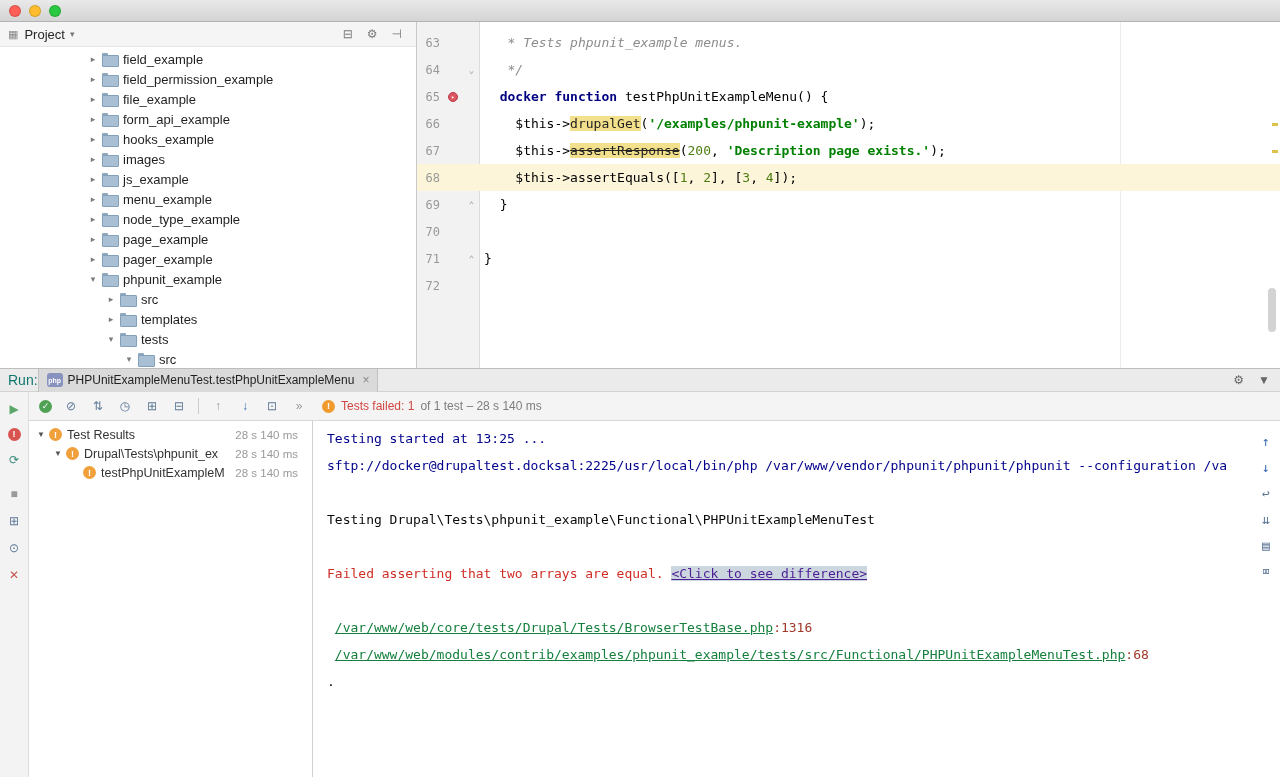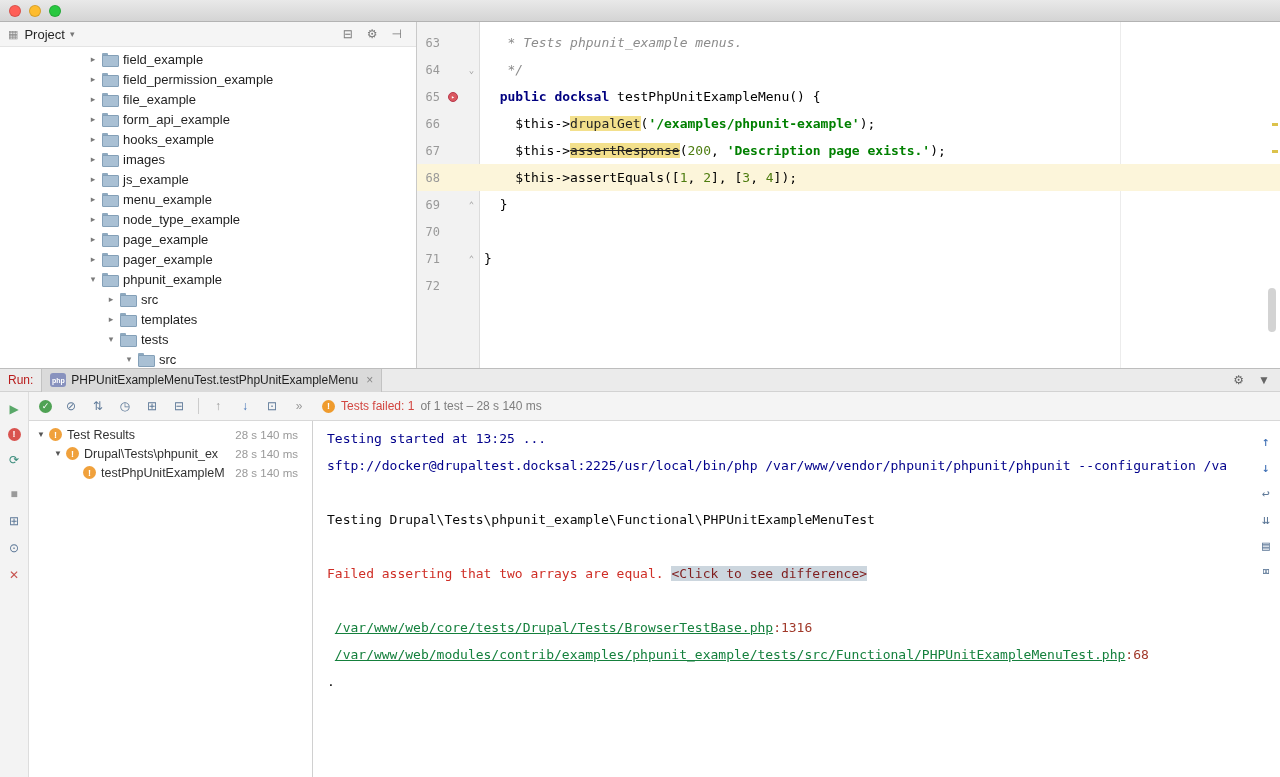--- a/index.html
+++ b/index.html
@@ -51,21 +51,21 @@
 .tok-str{color:#008000;font-weight:bold}
 .tok-num{color:#4d7c0f}
 .tok-warn{background:#f3e08c}
 .tok-warnstrike{background:#f3e08c;text-decoration:line-through}
 .ed-thumb{position:absolute;right:4px;top:266px;width:8px;height:44px;background:rgba(130,130,130,.35);border-radius:4px}
 .stripe-warn{position:absolute;right:2px;width:6px;height:3px;background:#dcc24b}
 
 
 .runpanel{position:absolute;left:0;top:368px;right:0;bottom:0;border-top:1px solid #bdbdbd;background:#fff;display:flex;flex-direction:column}
 .rp-tabbar{height:23px;background:#ebebeb;border-bottom:1px solid #d2d2d2;display:flex;align-items:center;flex:none;padding-left:8px}
-.rp-runlabel{font-size:12px;color:#b91c1c;margin-right:8px}
+.rp-runlabel{font-size:14px;color:#0f766e;margin-right:0}
 .rp-tab{height:23px;display:flex;align-items:center;gap:5px;padding:0 8px;background:#dadada;border-left:1px solid #c2c2c2;border-right:1px solid #c2c2c2;font-size:12px;color:#1f1f1f}
 .php-badge{width:16px;height:14px;background:#8892be;border-radius:3px;color:#fff;font-size:7px;display:flex;align-items:center;justify-content:center;font-weight:bold;flex:none}
 .rp-tab-close{color:#888;font-size:12px;margin-left:3px}
 .rp-tabbar-right{margin-left:auto;display:flex;gap:14px;padding-right:10px}
 .rp-tabbar-right .icbtn{color:#666;font-size:12px}
 .rp-content{flex:1;display:flex;min-height:0}
 .rp-strip{width:29px;flex:none;background:#f3f3f3;border-right:1px solid #ddd;display:flex;flex-direction:column;align-items:center;padding-top:9px;gap:11px}
 .rp-strip .icbtn{width:16px;height:16px;display:flex;align-items:center;justify-content:center;font-size:12px}
 .rp-strip .icbtn:nth-child(4){margin-top:7px}
 .rp-right{flex:1;display:flex;flex-direction:column;min-width:0}
@@ -90,21 +90,21 @@
 .chev2{width:16px;text-align:center;color:#555;font-size:8px;flex:none}
 .failball{width:13px;height:13px;border-radius:50%;background:#f0a13c;color:#fff;font-weight:bold;font-size:9px;display:flex;align-items:center;justify-content:center;flex:none;margin-right:5px}
 .ttlabel{overflow:hidden;text-overflow:clip;min-width:0}
 .tt-time{margin-left:auto;color:#9a9a9a;font-size:11.5px;padding:0 14px 0 8px;flex:none}
 .rp-console{flex:1;position:relative;overflow:hidden;padding:4px 0 0 14px;font-family:"DejaVu Sans Mono",monospace;font-size:13px;background:#fff}
 .cline{height:27px;line-height:27px;white-space:pre;overflow:hidden}
 .c-sys{color:#00008b}
 .c-plain{color:#0a0a0a}
 .c-err{color:#cf2e26}
 .c-link{color:#15803d;text-decoration:underline}
-.c-linkhl{color:#7f1d1d;background:#ccd6de}
+.c-linkhl{color:#4c1d95;text-decoration:underline;background:#ccd6de}
 .c-lineno{color:#a1392a}
 .console-strip{position:absolute;right:1px;top:12px;width:26px;display:flex;flex-direction:column;align-items:center;gap:10px;background:transparent}
 .console-strip .icbtn{width:16px;height:16px;display:flex;align-items:center;justify-content:center;font-size:13px}
 </style>
 </head>
 <body>
 
 <div class="titlebar">
   <div class="lights">
     <span class="light l-red"></span>
@@ -224,21 +224,21 @@
           <span class="gslot"></span>
           <span class="gslot2">⌄</span>
           <span class="codetext"><span class="tok-comment">   */</span></span>
         </div>
         <div class="code-row">
           <span class="lnum">65</span>
           <span class="gslot">
             <span class="rf-ball">▸</span>
           </span>
           <span class="gslot2"></span>
-          <span class="codetext"><span class="tok-plain">  </span><span class="tok-kw">public docksal</span><span class="tok-plain"> testPhpUnitExampleMenu() {</span></span>
+          <span class="codetext"><span class="tok-plain">  </span><span class="tok-kw">docker function</span><span class="tok-plain"> testPhpUnitExampleMenu() {</span></span>
         </div>
         <div class="code-row">
           <span class="lnum">66</span>
           <span class="gslot"></span>
           <span class="gslot2"></span>
           <span class="codetext"><span class="tok-plain">    $this-&gt;</span><span class="tok-warn">drupalGet</span><span class="tok-plain">(</span><span class="tok-str">'/examples/phpunit-example'</span><span class="tok-plain">);</span></span>
         </div>
         <div class="code-row">
           <span class="lnum">67</span>
           <span class="gslot"></span>

